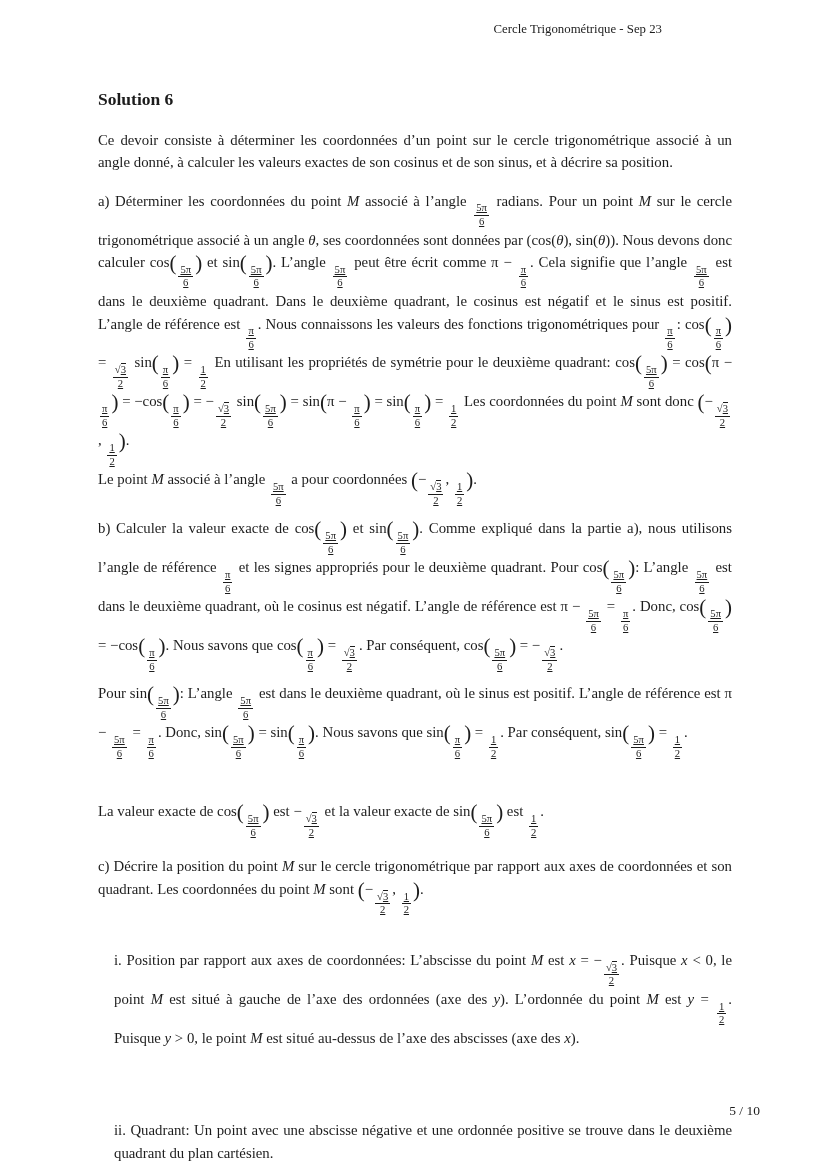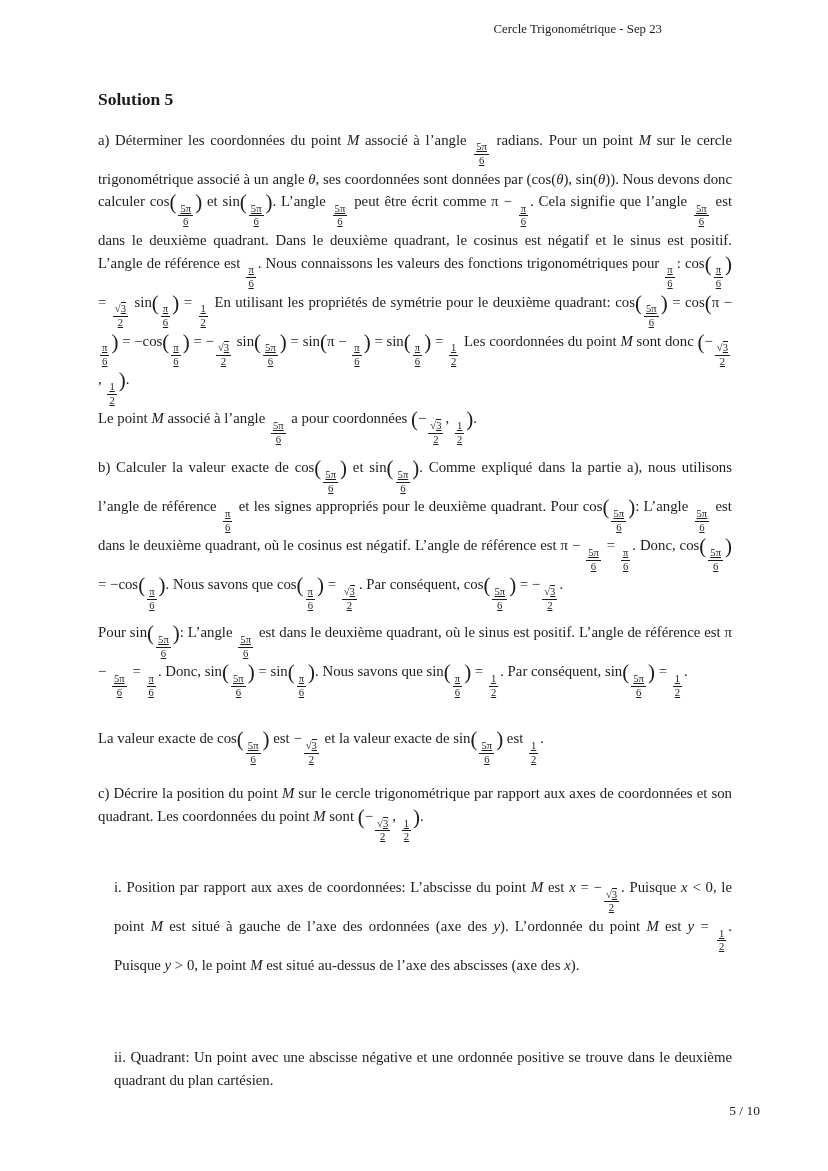--- a/index.html
+++ b/index.html
@@ -14,21 +14,21 @@
   .content{
     position:absolute;top:86px;left:98px;width:634px;
     font-size:14.8px;line-height:1.52;text-align:justify;
   }
   .title{font-size:17.5px;font-weight:bold;margin:0 0 8px 0;}
   .para{margin:0;}
   .mt-16{margin-top:16px;}
   .mt-18{margin-top:10px;}
   .mt-24{}
   .mt-26{margin-top:9px;}
-  .mt-28{margin-top:28px;}
+  .mt-28{margin-top:40px;}
   .mt-32{margin-top:32px;}
   .mt-70{margin-top:70px;}
   .ind{margin-left:16px;}
   .page-footer{
     position:absolute;bottom:52px;left:0;width:100%;text-align:right;
     font-size:13.5px;color:#1c1c1c;
   }
   
   .frac{
     display:inline-flex;flex-direction:column;align-items:center;
@@ -45,22 +45,23 @@
 </head>
 <body>
 
 <div class="page">
 
   <div class="page-header">
     <span>Cercle Trigonométrique - Sep 23</span>
   </div>
 
   <div class="content">
-    <h1 class="title">Solution 5</h1>
-
+    <h1 class="title">Solution 6</h1>
+
+    <p class="para mt-16">Ce devoir consiste à déterminer les coordonnées d’un point sur le cercle trigonométrique associé à un angle donné, à calculer les valeurs exactes de son cosinus et de son sinus, et à décrire sa position.</p>
     <p class="para mt-16">a) Déterminer les coordonnées du point <span class="vr">M</span> associé à l’angle <span class="frac">
           <span class="fn">5π</span>
           <span class="fd">6</span>
         </span> radians. Pour un point <span class="vr">M</span> sur le cercle trigonométrique associé à un angle <span class="vr">θ</span>, ses coordonnées sont données par (cos(<span class="vr">θ</span>), sin(<span class="vr">θ</span>)). Nous devons donc calculer cos<span class="bp">(</span><span class="frac">
           <span class="fn">5π</span>
           <span class="fd">6</span>
         </span><span class="bp">)</span> et sin<span class="bp">(</span><span class="frac">
           <span class="fn">5π</span>
           <span class="fd">6</span>
         </span><span class="bp">)</span>. L’angle <span class="frac">

